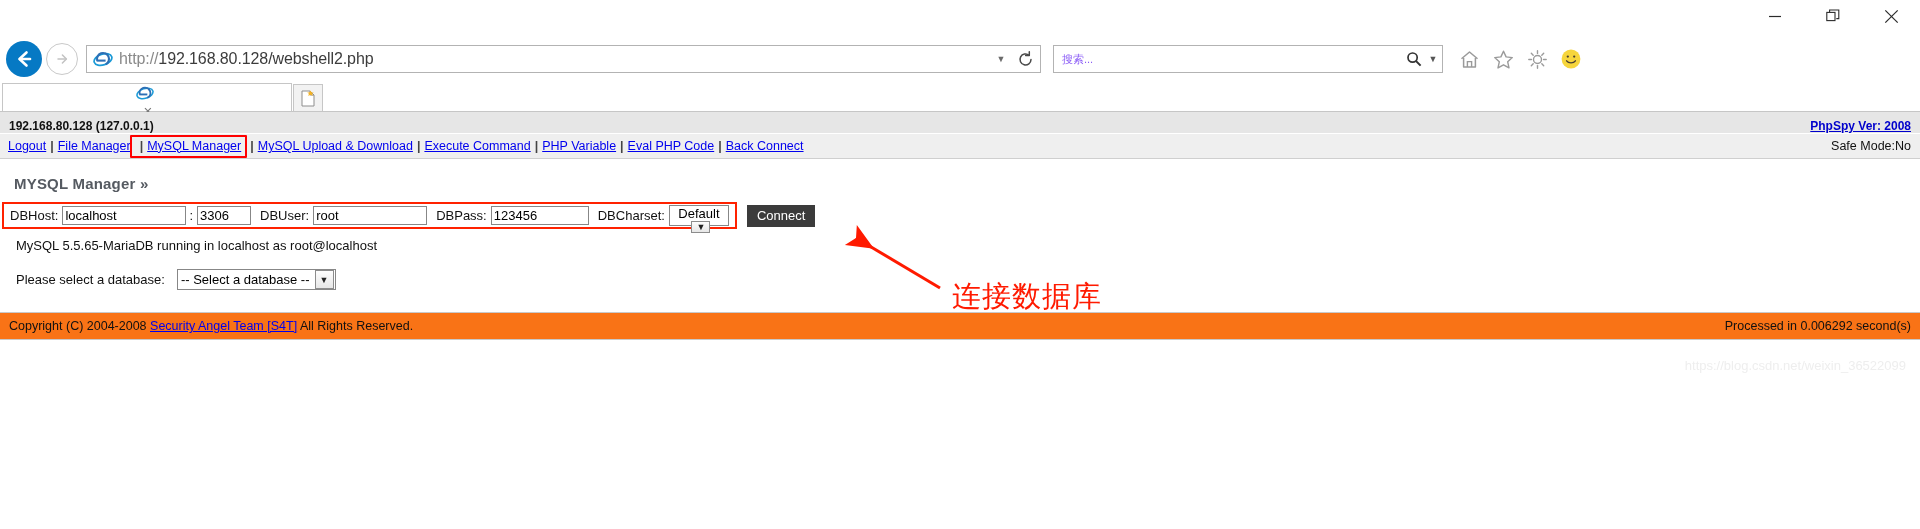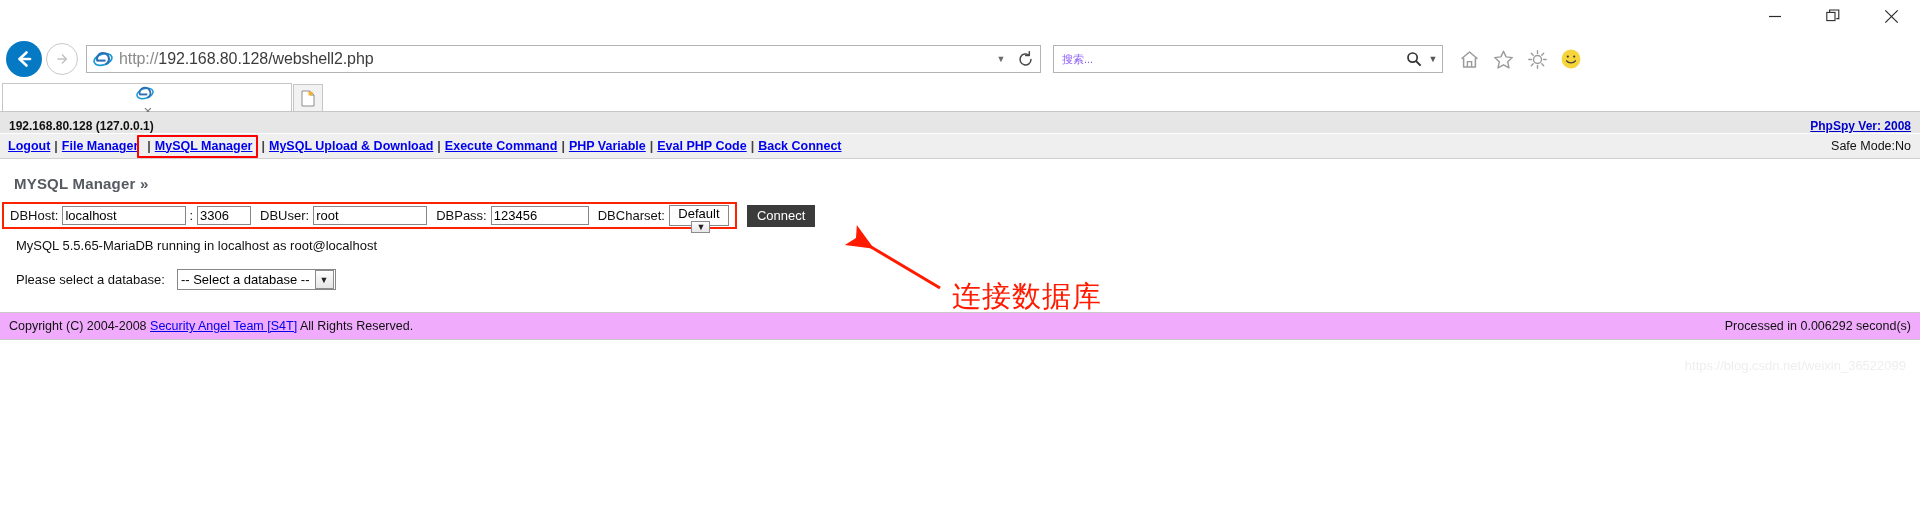--- a/index.html
+++ b/index.html
@@ -216,21 +216,21 @@
     display: flex;
     align-items: center;
     white-space: nowrap;
     color: #333;
     position: relative;
   }
   .navlinks a {
     color: #0000ee;
     text-decoration: underline;
     font-size: 12.5px;
-    font-weight: bold;
+    font-weight: normal;
   }
   .navlinks .sep { margin: 0 4px; color: #444; font-weight: bold;}
   .nav-highlight {
     border: 2px solid #ff0000;
     padding: 0px 4px 1px 4px;
     margin: 0 -1px;
     border-radius: 1px;
     display: inline-flex;
     align-items: center;
     height: 18px;
@@ -340,21 +340,21 @@
     display: flex;
     align-items: center;
     padding: 16px 0 0 16px;
   }
   .dbselect-row .flabel { margin-right: 12px; font-size: 13px;}
   .w-db { min-width: 122px; }
 
   .footer {
     margin-top: 22px;
     height: 28px;
-    background: #f0abfc;
+    background: #f97316;
     border-top: 1px solid #c9c9c9;
     border-bottom: 1px solid #c9c9c9;
     display: flex;
     align-items: center;
     justify-content: space-between;
     padding: 0 9px 0 9px;
     box-sizing: border-box;
     font-size: 12.5px;
     color: #111;
   }

